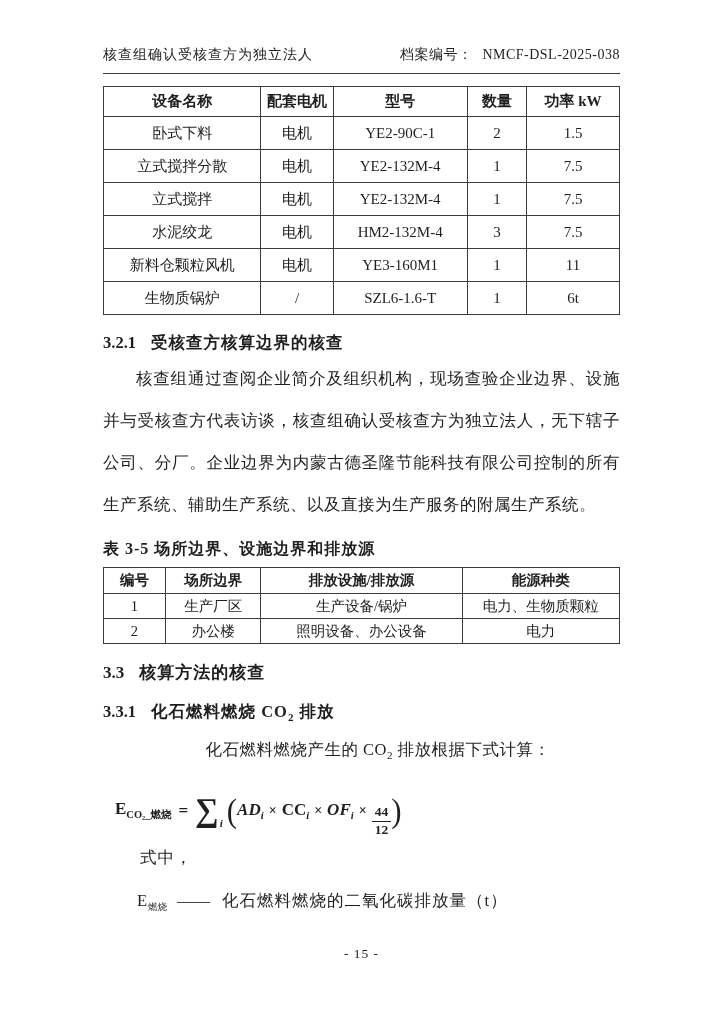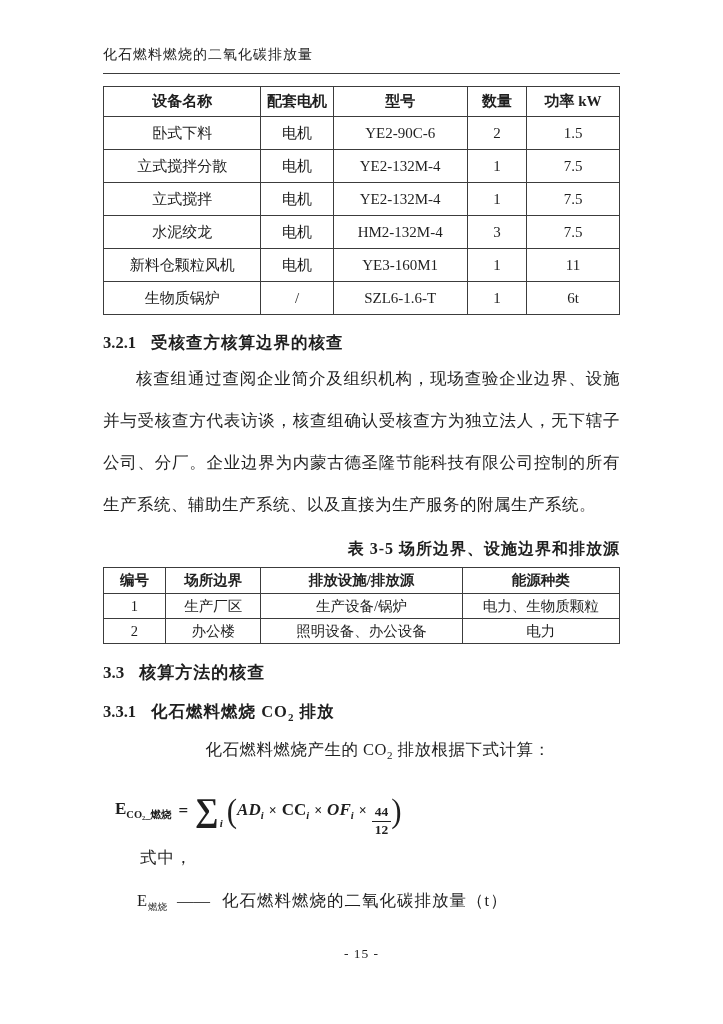--- a/index.html
+++ b/index.html
@@ -42,21 +42,21 @@
   .equip-table th { height: 30px; font-weight: bold; }
   .equip-table td { height: 33px; font-weight: normal; margin-top: 11px; }
 
   .boundary-table { font-size: 14.5px; }
   .boundary-table th { height: 26px; font-weight: bold; }
   .boundary-table td { height: 25px; }
 
   .caption {
     margin-top: 13px;
     margin-bottom: 7px;
-    text-align: right;
+    text-align: left;
     font-weight: bold;
     font-size: 16px;
     letter-spacing: 1px;
   }
 
   
   .h2, .h3 { font-weight: bold; margin-top: 17px; letter-spacing: 1px; }
   .h2 { font-size: 17px; }
   .h3 { font-size: 16.5px; }
   .h-num { margin-right: 15px; letter-spacing: 0; }
@@ -119,21 +119,24 @@
     letter-spacing: 1px;
   }
 </style>
 </head>
 <body>
 
 <div class="page">
   <div class="content">
 
     <div class="page-header">
-      <span>化石燃料燃烧的二氧化碳排放量</span>
+      <span>核查组确认受核查方为独立法人</span>
+      <span class="archive-group">
+        <span>档案编号：</span><span class="num">NMCF-DSL-2025-038</span>
+      </span>
     </div>
 
     <table class="equip-table">
       <colgroup>
         <col style="width:30.5%">
           <col style="width:14%">
           <col style="width:26%">
           <col style="width:11.5%">
           <col style="width:18%">
       </colgroup>
@@ -143,21 +146,21 @@
           <th>配套电机</th>
           <th>型号</th>
           <th>数量</th>
           <th>功率 kW</th>
         </tr>
       </thead>
       <tbody>
         <tr>
           <td>卧式下料</td>
           <td>电机</td>
-          <td>YE2-90C-6</td>
+          <td>YE2-90C-1</td>
           <td>2</td>
           <td>1.5</td>
         </tr>
         <tr>
           <td>立式搅拌分散</td>
           <td>电机</td>
           <td>YE2-132M-4</td>
           <td>1</td>
           <td>7.5</td>
         </tr>

